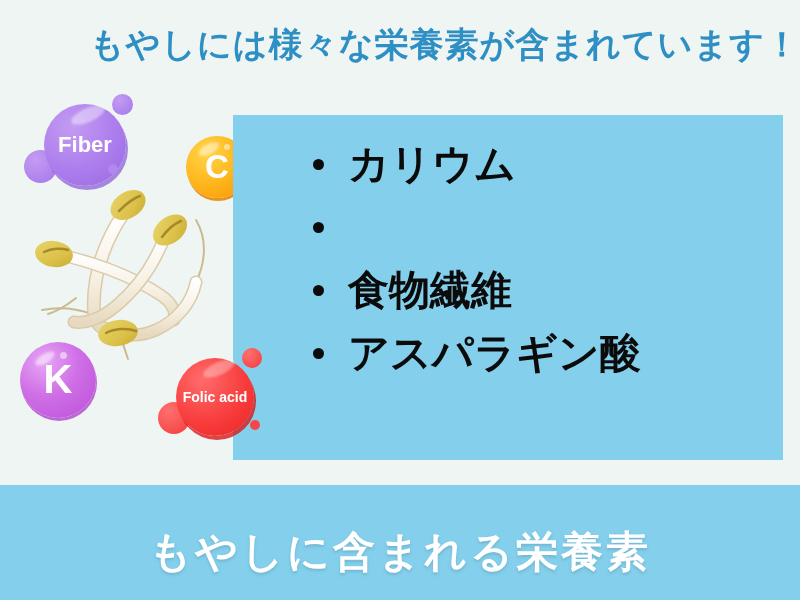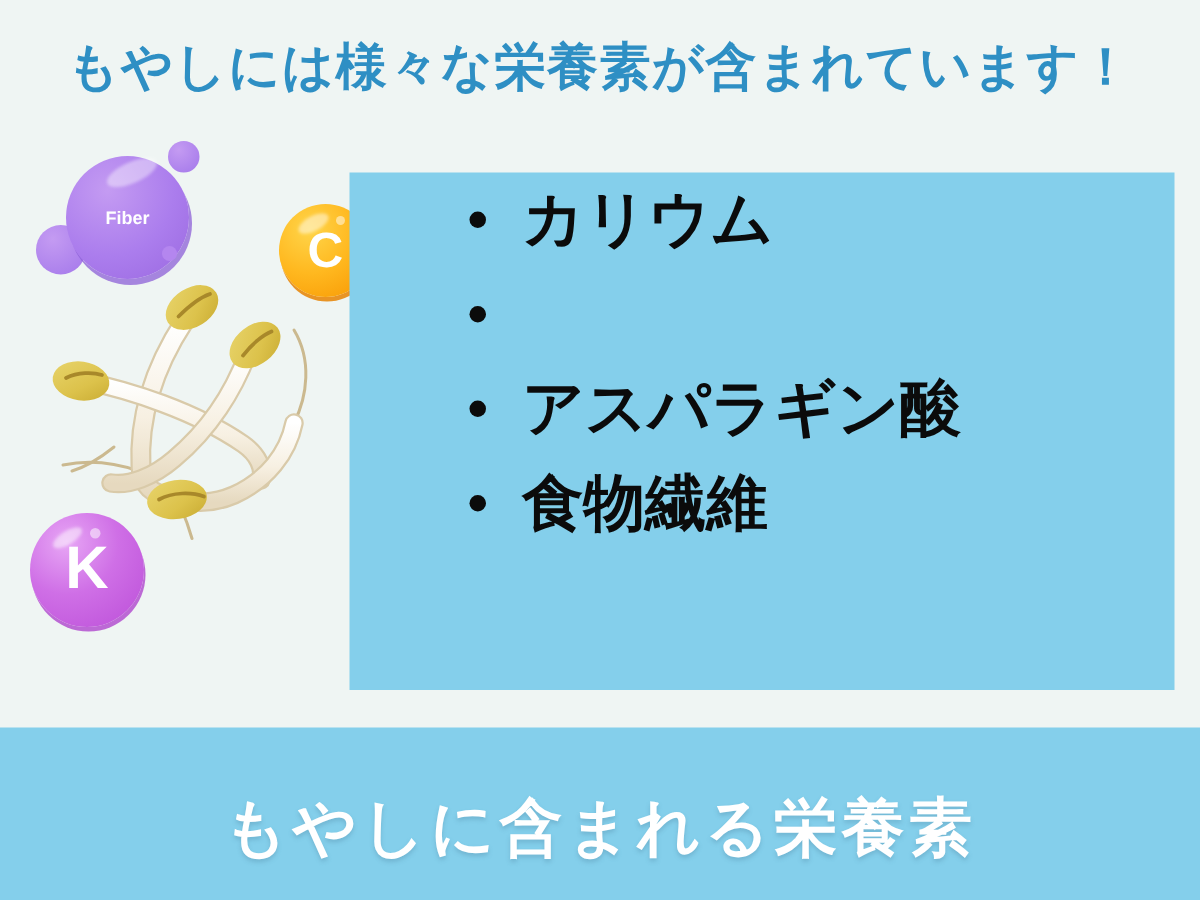--- a/index.html
+++ b/index.html
@@ -19,42 +19,42 @@
     overflow: hidden;
     background: #eff5f3;
   }
 
   
   .title {
     position: absolute;
     left: 0;
     top: 22px;
     width: 800px;
-    text-align: center;
+    text-align: right;
     font-size: 34px;
     font-weight: bold;
     letter-spacing: 1px;
     color: #2e8fc4;
     white-space: nowrap;
   }
 
   
   .panel {
     position: absolute;
     left: 233px;
     top: 115px;
     width: 550px;
     height: 345px;
     background: #84cfeb;
   }
 
   .nutrient-list {
     position: absolute;
     left: 80px;
-    top: 0;
+    top: 18px;
     margin: 0;
     padding: 0;
     list-style: none;
     font-family: Liberation Serif, serif;
   }
   .nutrient-item {
     display: flex;
     align-items: center;
     height: 63px;
     font-size: 41px;
@@ -121,21 +121,21 @@
     pointer-events: none;
   }
 
   
   #fiber-cluster { left: 22px; top: 92px; width: 125px; height: 100px; }
   #fiber-main {
     left: 22px; top: 12px; width: 82px; height: 82px;
     background: radial-gradient(circle at 34% 28%, #c49bf2 0%, #ab7ded 55%, #9a68e0 100%);
     box-shadow: 2px 4px 0 rgba(140,95,215,0.75);
   }
-  #fiber-main .bubble-label { font-size: 12px; }
+  #fiber-main .bubble-label { font-size: 22px; }
   #fiber-gloss-1 { left: 48px; top: 16px; width: 36px; height: 14px; transform: rotate(-24deg); opacity: .75; }
   #fiber-dot-top { left: 90px; top: 2px; width: 21px; height: 21px;
       background: radial-gradient(circle at 34% 28%, #c49bf2, #a377ea); }
   #fiber-dot-left { left: 2px; top: 58px; width: 33px; height: 33px;
       background: radial-gradient(circle at 34% 28%, #c49bf2, #a377ea); }
   #fiber-dot-small { left: 86px; top: 72px; width: 10px; height: 10px;
       background: #b486ef; }
 
   
   #vitc-cluster { left: 186px; top: 136px; width: 66px; height: 66px; }
@@ -266,27 +266,36 @@
     <ul class="nutrient-list">
       <li class="nutrient-item">
         <span class="nutrient-bullet"></span>
         <span>カリウム</span>
       </li>
       <li class="nutrient-item">
         <span class="nutrient-bullet"></span>
       </li>
       <li class="nutrient-item">
         <span class="nutrient-bullet"></span>
-        <span>アスパラギン酸</span>
+        <span>食物繊維</span>
       </li>
       <li class="nutrient-item">
         <span class="nutrient-bullet"></span>
-        <span>食物繊維</span>
+        <span>アスパラギン酸</span>
       </li>
     </ul>
   </div>
 
+  <div class="deco" id="folic-cluster">
+    <span class="bubble-dot" id="folic-dot-left"></span>
+    <span class="bubble-dot" id="folic-dot-top"></span>
+    <div class="bubble-main" id="folic-main">
+      <span class="bubble-label">Folic acid</span>
+    </div>
+    <span class="gloss" id="folic-gloss-1"></span>
+    <span class="bubble-dot" id="folic-dot-small"></span>
+  </div>
 
   <div class="banner">
     <span class="banner-text">もやしに含まれる栄養素</span>
   </div>
 
 </div>
 
 </body></html>

